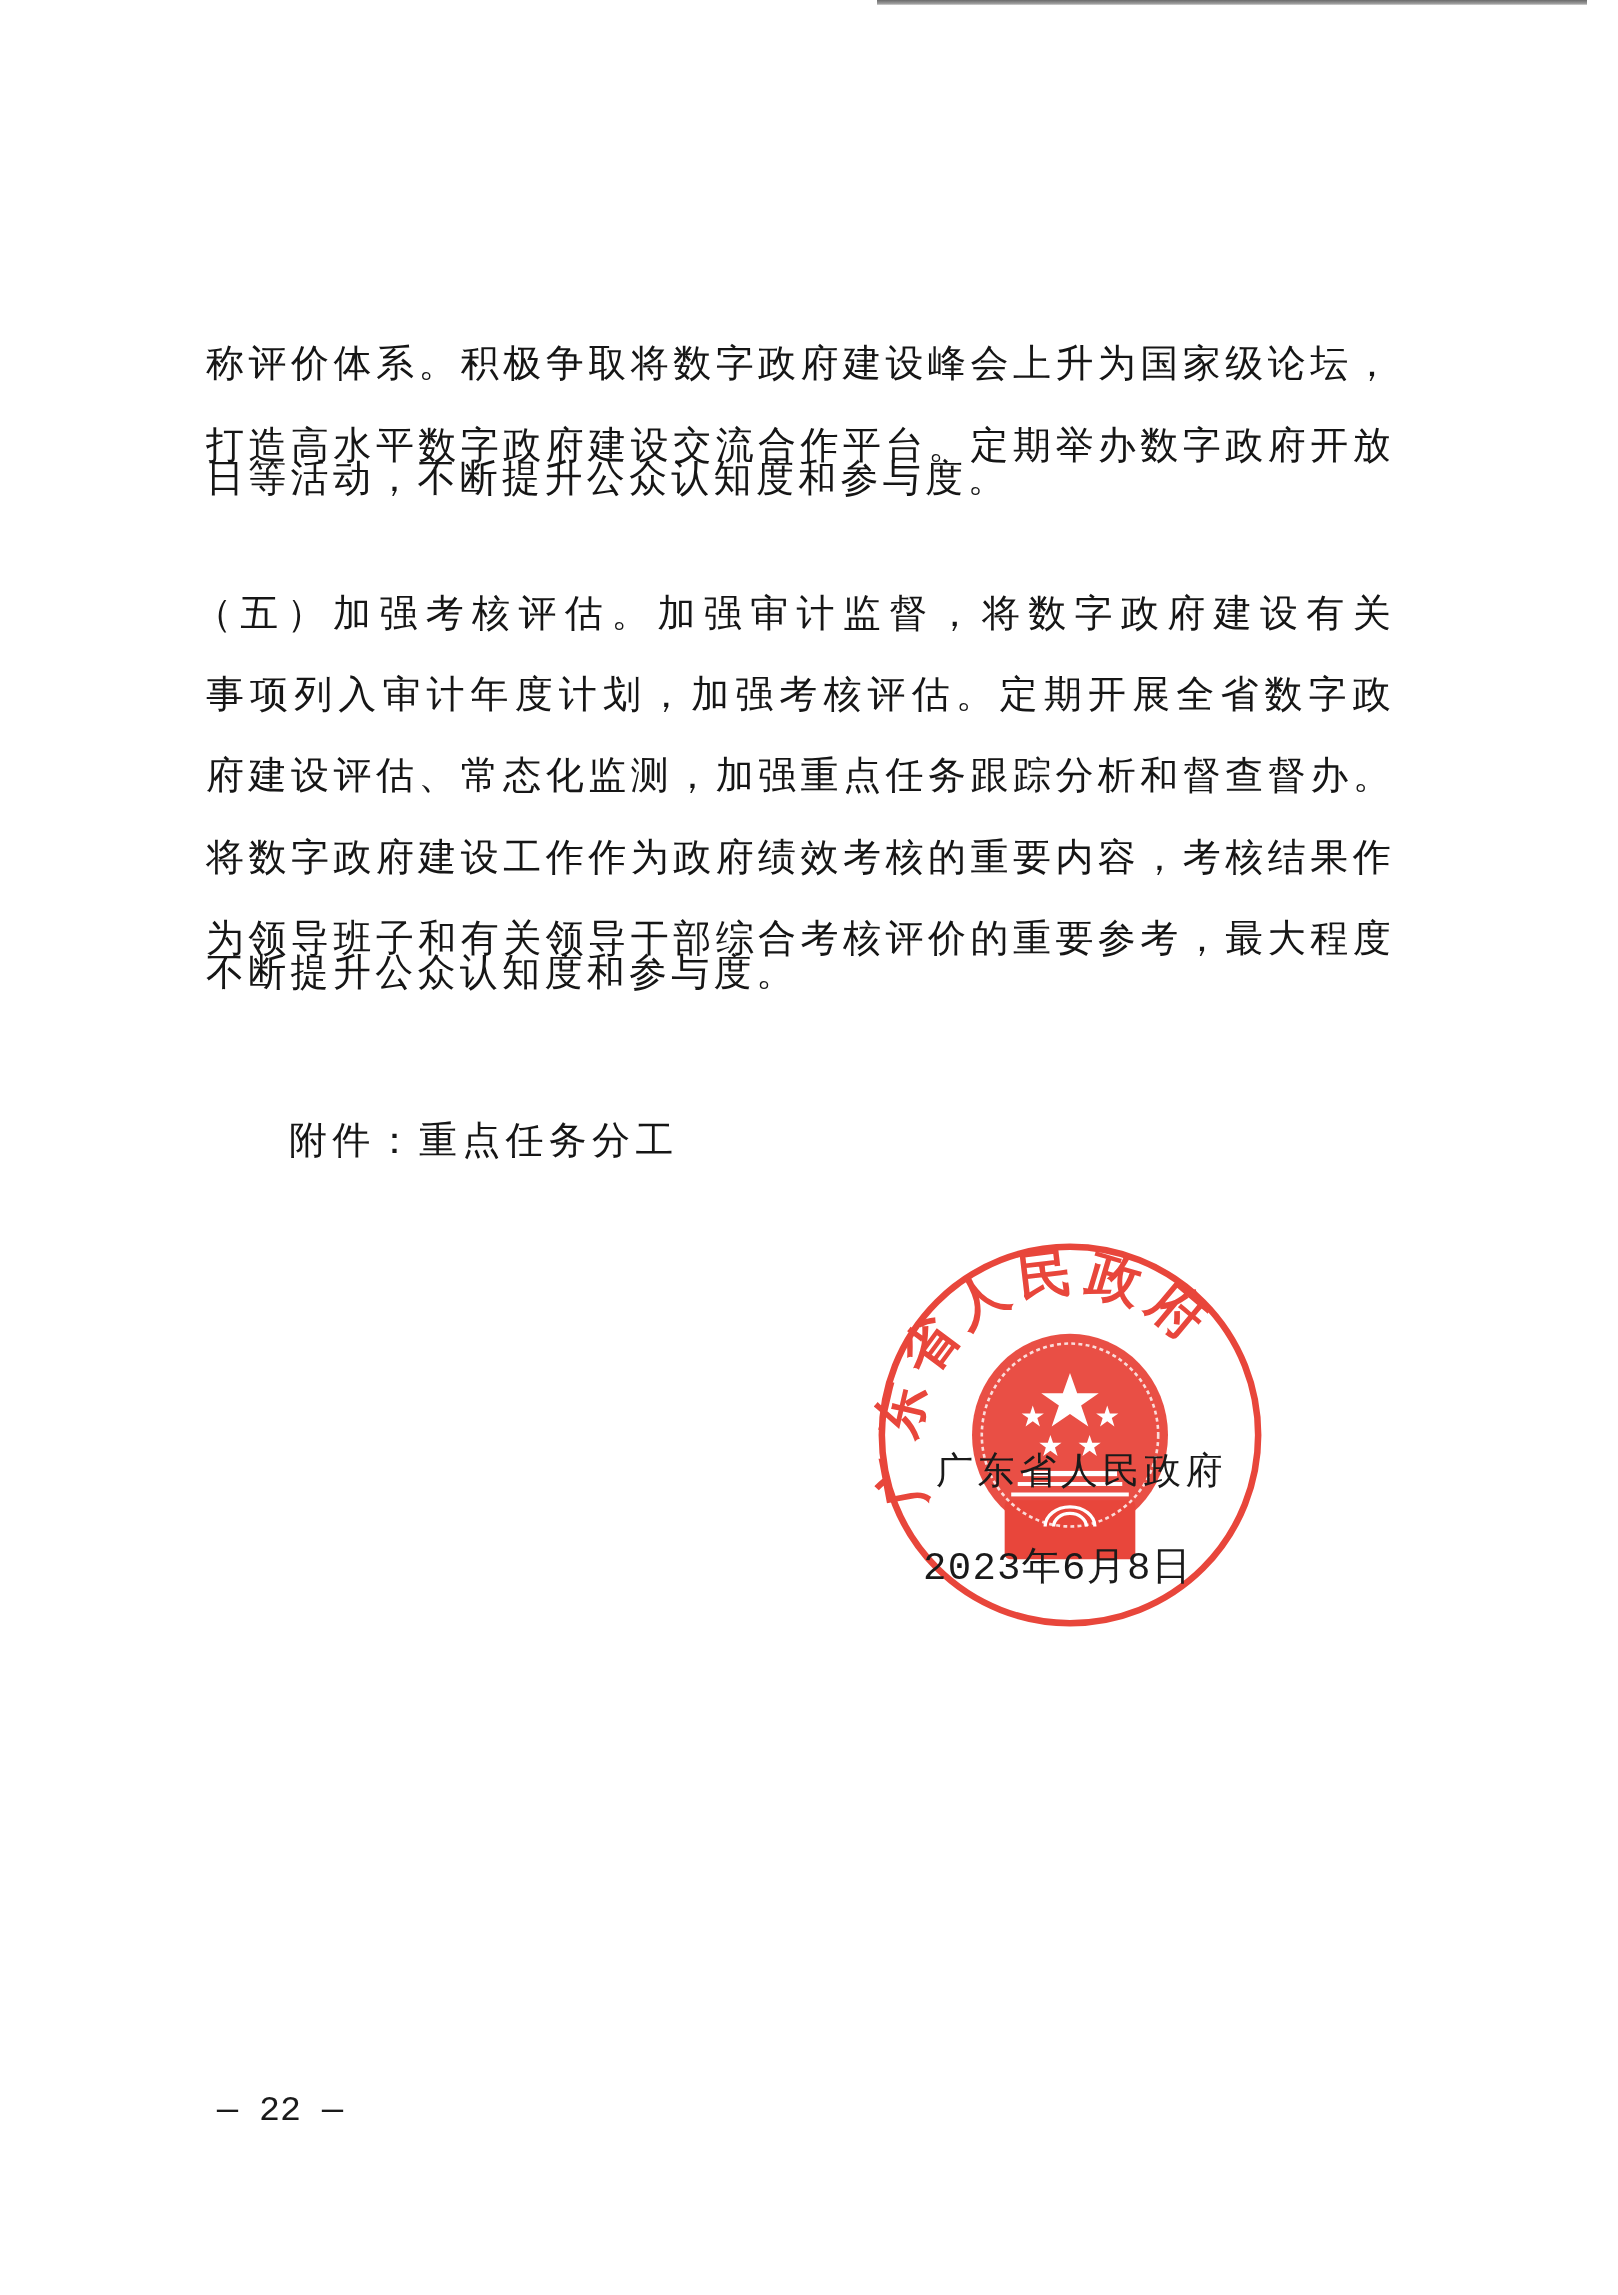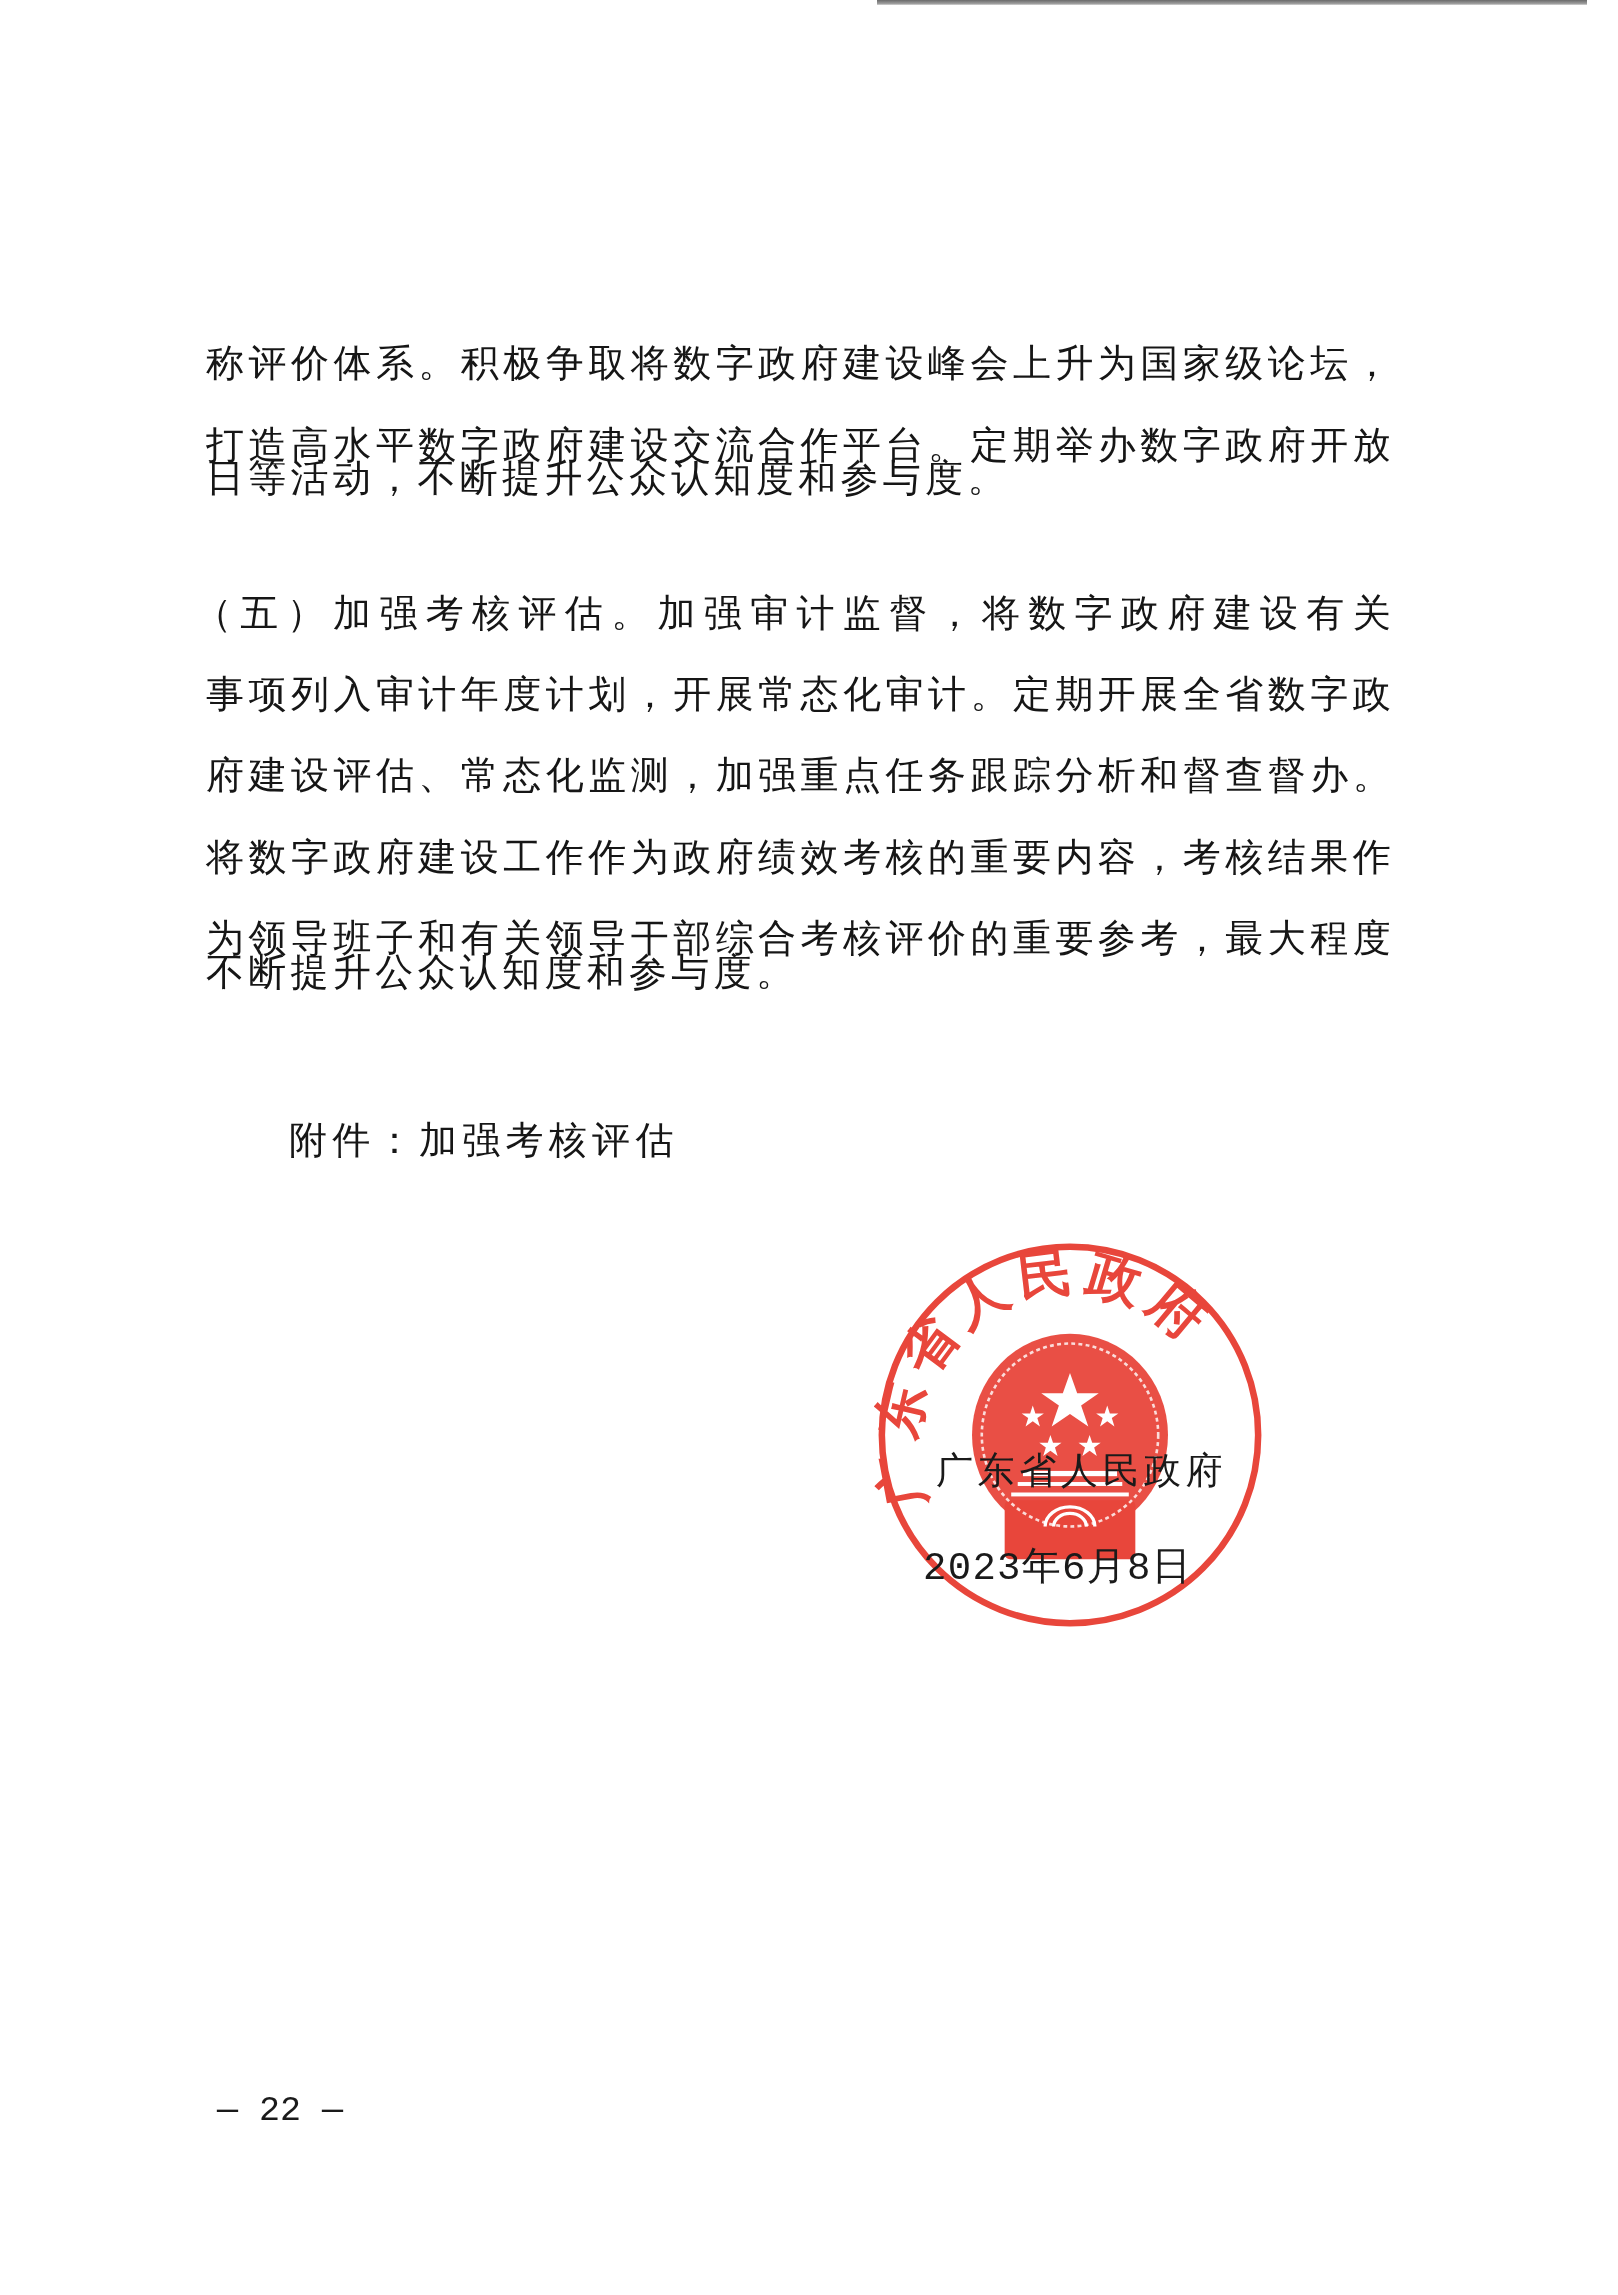--- a/index.html
+++ b/index.html
@@ -23,28 +23,28 @@
 <body>
 
 <div class="top-bar"></div>
 
 <div>
   <div class="line justify" style="top:292px">称评价体系。积极争取将数字政府建设峰会上升为国家级论坛，</div>
   <div class="line justify" style="top:374px">打造高水平数字政府建设交流合作平台。定期举办数字政府开放</div>
   <div class="line" style="top:455px">日等活动，不断提升公众认知度和参与度。</div>
 
   <div class="line justify" style="top:542px; left:194px; width:1201px;">（五）加强考核评估。加强审计监督，将数字政府建设有关</div>
-  <div class="line justify" style="top:623px">事项列入审计年度计划，开展常态化审计。定期开展全省数字政</div>
+  <div class="line justify" style="top:623px">事项列入审计年度计划，加强考核评估。定期开展全省数字政</div>
   <div class="line justify" style="top:704px">府建设评估、常态化监测，加强重点任务跟踪分析和督查督办。</div>
   <div class="line justify" style="top:786px">将数字政府建设工作作为政府绩效考核的重要内容，考核结果作</div>
   <div class="line justify" style="top:867px">为领导班子和有关领导干部综合考核评价的重要参考，最大程度</div>
   <div class="line" style="top:949px">不断提升公众认知度和参与度。</div>
 </div>
 
-<div class="attach" style="top:1117px">附件：加强考核评估</div>
+<div class="attach" style="top:1117px">附件：重点任务分工</div>
 
 <svg class="seal" viewBox="0 0 600 600">
   <g fill="none" stroke="#e8463b">
     <circle cx="300" cy="300" r="288" stroke-width="10"></circle>
   </g>
 
   <defs>
     <path id="ringPath" d="M 95 430 A 235 235 0 1 1 505 430"></path>
   </defs>
   <text font-family="DejaVu Sans, sans-serif" font-size="82" font-weight="bold" fill="#e8463b" letter-spacing="14">

